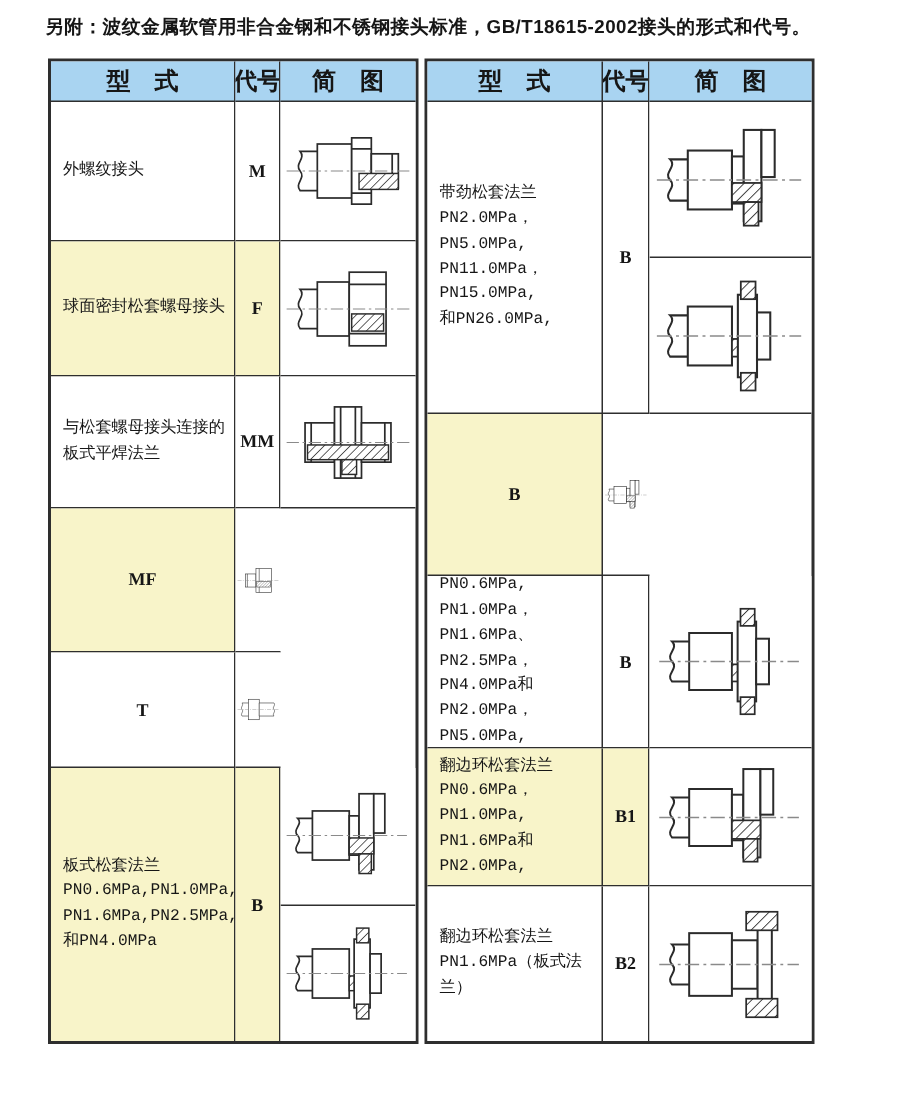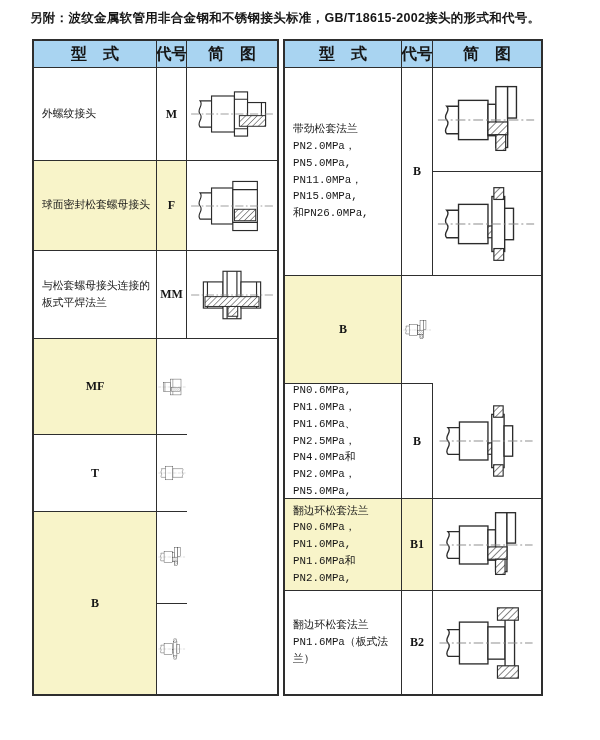--- a/index.html
+++ b/index.html
@@ -210,20 +210,24 @@
       <div class="row l5">
         <div class="cell code">T</div>
         <div class="cell diag">
           <svg class="fig" viewBox="0 0 110 80">
               <use href="#d-t"></use>
             </svg>
         </div>
       </div>
 
       <div class="row l6">
+        <div class="cell type hl">板式松套法兰
+PN0.6MPa,PN1.0MPa,
+PN1.6MPa,PN2.5MPa,
+和PN4.0MPa</div>
         <div class="cell code hl">B</div>
         <div class="cell diag split">
           <div class="sub">
             <svg class="fig" viewBox="0 0 110 80">
                 <use href="#d-fl1"></use>
               </svg>
           </div>
           <div class="sub">
             <svg class="fig" viewBox="0 0 110 80">
                 <use href="#d-fl2"></use>

